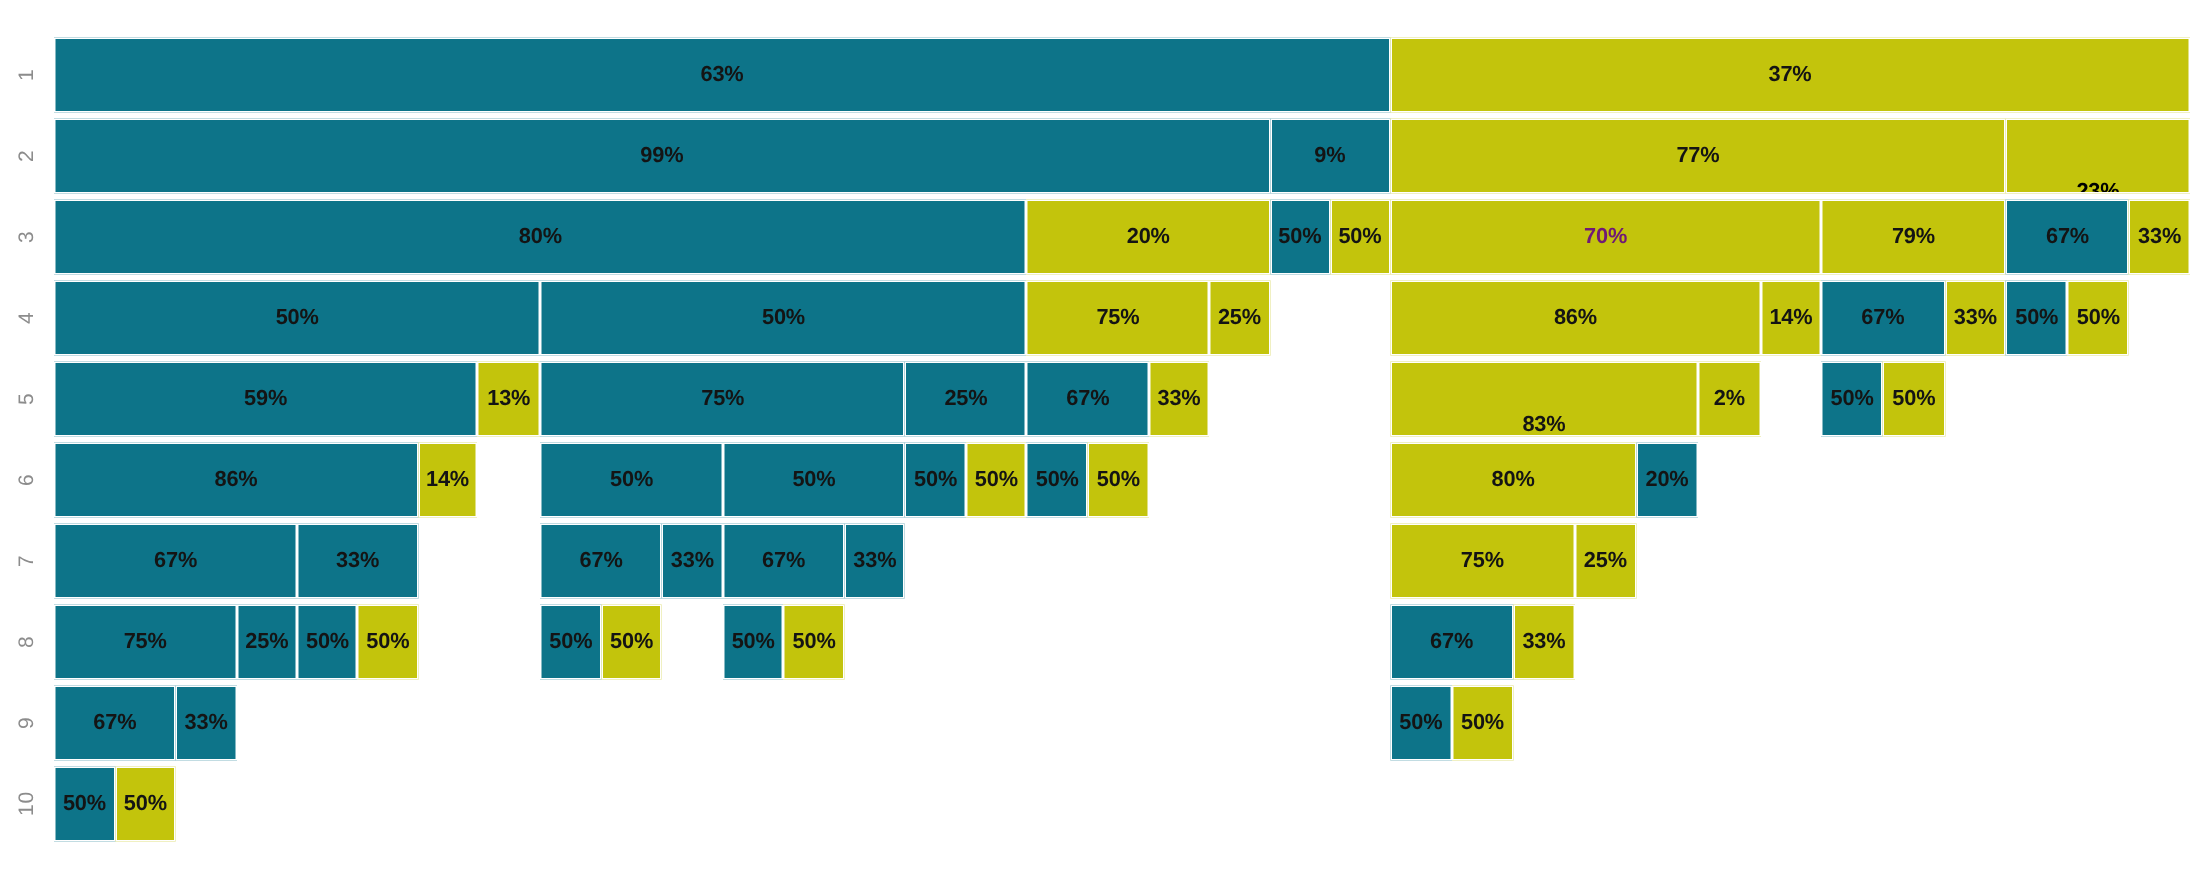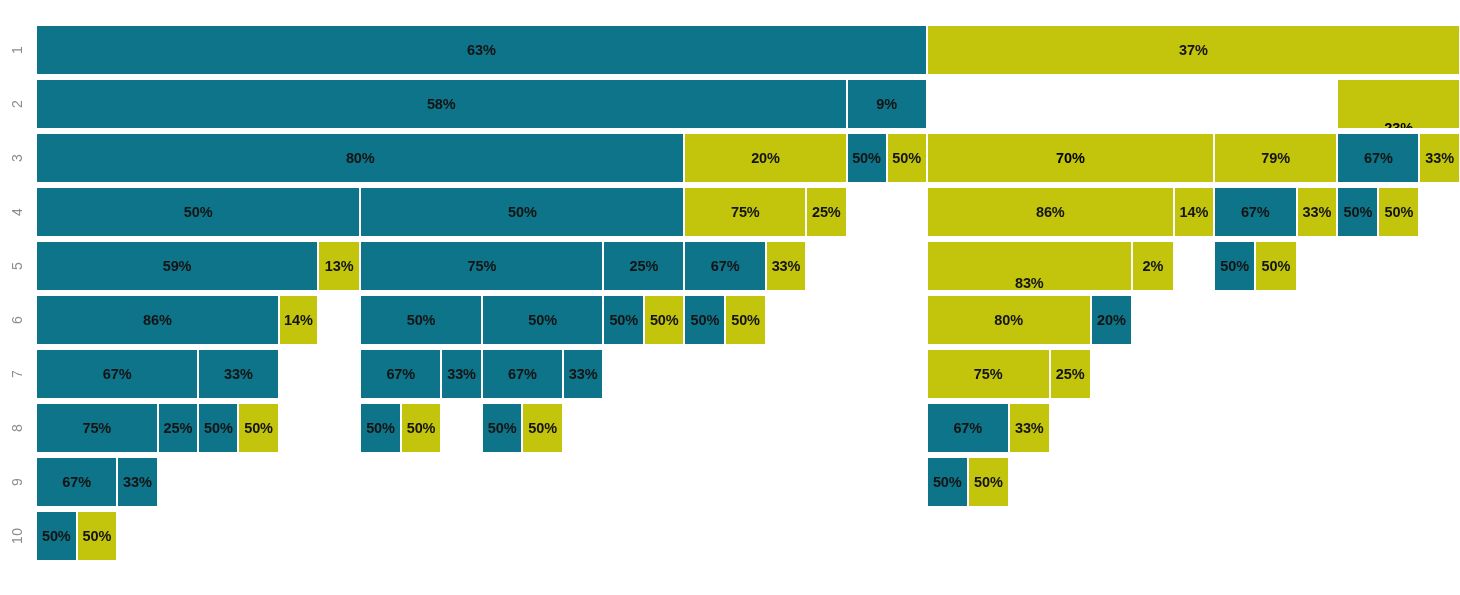--- a/index.html
+++ b/index.html
@@ -95,44 +95,47 @@
       <div class="chart-row" style="top: 25px; height: 50px;">
         <div class="segment teal" title="63%" style="left: 0%; width: 62.55%; background: rgb(13, 116, 137); border-color: rgb(255, 255, 255);">
           <span class="segment-label" style="color: rgb(20, 20, 20);">63%</span>
         </div>
         <div class="segment yellow" title="37%" style="left: 62.55%; width: 37.45%; background: rgb(195, 196, 12); border-color: rgb(255, 255, 255);">
           <span class="segment-label" style="color: rgb(20, 20, 20);">37%</span>
         </div>
       </div>
       <div class="chart-row" style="top: 79px; height: 50px;">
         <div class="segment teal" title="91%" style="left: 0%; width: 56.92%; background: rgb(13, 116, 137); border-color: rgb(255, 255, 255);">
-          <span class="segment-label" style="color: rgb(20, 20, 20);">58%</span>
+          <span class="segment-label" style="color: rgb(20, 20, 20);">99%</span>
         </div>
         <div class="segment teal" title="9%" style="left: 56.92%; width: 5.63%; background: rgb(13, 116, 137); border-color: rgb(255, 255, 255);">
           <span class="segment-label" style="color: rgb(20, 20, 20);">9%</span>
+        </div>
+        <div class="segment yellow" title="77%" style="left: 62.55%; width: 28.83%; background: rgb(195, 196, 12); border-color: rgb(255, 255, 255);">
+          <span class="segment-label" style="color: rgb(20, 20, 20);">77%</span>
         </div>
         <div class="segment yellow" title="23%" style="left: 91.38%; width: 8.62%; background: rgb(195, 196, 12); border-color: rgb(255, 255, 255);">
           <span class="segment-label" style="color: #000000; margin-top: 48px;">23%</span>
         </div>
       </div>
       <div class="chart-row" style="top: 133px; height: 50px;">
         <div class="segment teal" title="80%" style="left: 0%; width: 45.54%; background: rgb(13, 116, 137); border-color: rgb(255, 255, 255);">
           <span class="segment-label" style="color: rgb(20, 20, 20);">80%</span>
         </div>
         <div class="segment yellow" title="20%" style="left: 45.54%; width: 11.38%; background: rgb(195, 196, 12); border-color: rgb(255, 255, 255);">
           <span class="segment-label" style="color: rgb(20, 20, 20);">20%</span>
         </div>
         <div class="segment teal" title="50%" style="left: 56.92%; width: 2.81%; background: rgb(13, 116, 137); border-color: rgb(255, 255, 255);">
           <span class="segment-label" style="color: rgb(20, 20, 20);">50%</span>
         </div>
         <div class="segment yellow" title="50%" style="left: 59.73%; width: 2.82%; background: rgb(195, 196, 12); border-color: rgb(255, 255, 255);">
           <span class="segment-label" style="color: rgb(20, 20, 20);">50%</span>
         </div>
         <div class="segment yellow" title="70%" style="left: 62.55%; width: 20.18%; background: rgb(195, 196, 12); border-color: rgb(255, 255, 255);">
-          <span class="segment-label" style="color: #000000;">70%</span>
+          <span class="segment-label" style="color: #701a75;">70%</span>
         </div>
         <div class="segment yellow" title="30%" style="left: 82.73%; width: 8.65%; background: rgb(195, 196, 12); border-color: rgb(255, 255, 255);">
           <span class="segment-label" style="color: rgb(20, 20, 20);">79%</span>
         </div>
         <div class="segment teal" title="67%" style="left: 91.38%; width: 5.77%; background: rgb(13, 116, 137); border-color: rgb(255, 255, 255);">
           <span class="segment-label" style="color: rgb(20, 20, 20);">67%</span>
         </div>
         <div class="segment yellow" title="33%" style="left: 97.15%; width: 2.85%; background: rgb(195, 196, 12); border-color: rgb(255, 255, 255);">
           <span class="segment-label" style="color: rgb(20, 20, 20);">33%</span>
         </div>

